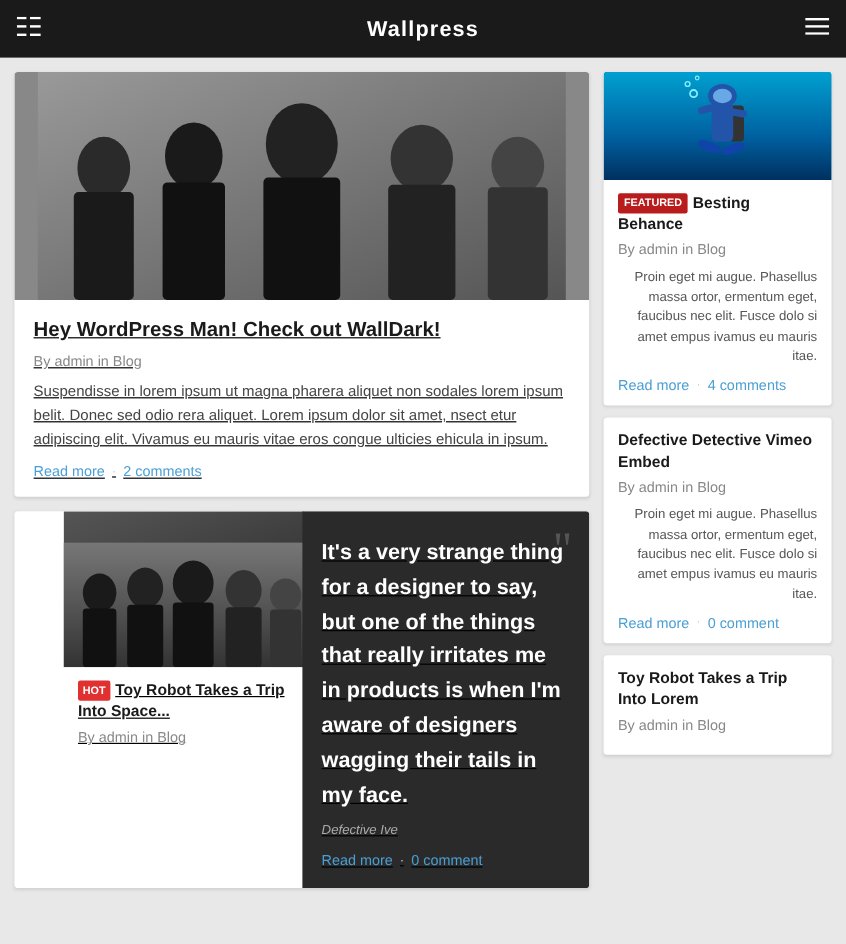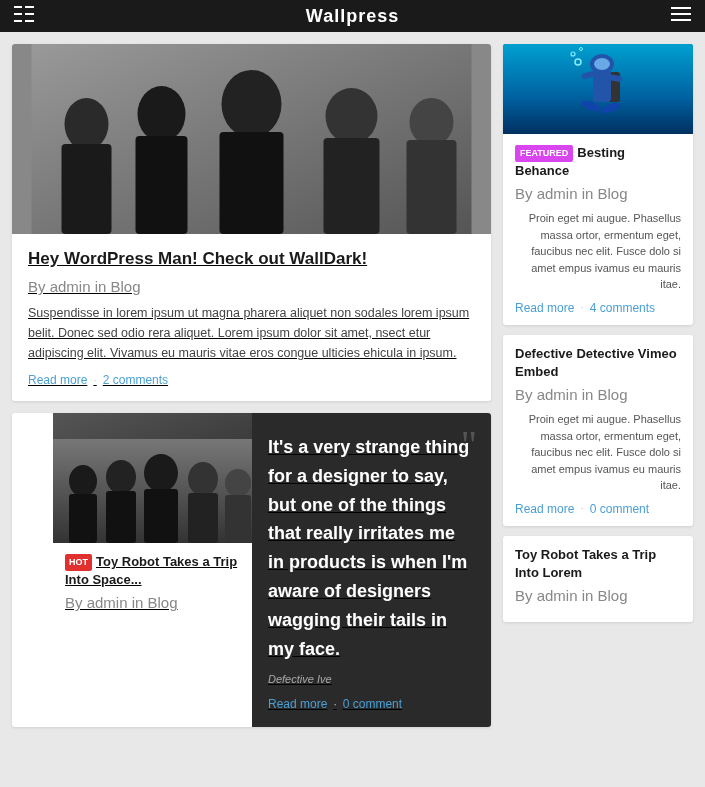--- a/index.html
+++ b/index.html
@@ -11,21 +11,21 @@
       overflow-x: hidden;
     }
 
     
     .header {
       background: #1a1a1a;
       color: #fff;
       display: flex;
       align-items: center;
       justify-content: center;
-      height: 32px;
+      height: 48px;
       position: relative;
     }
     .header-title {
       font-size: 18px;
       font-weight: bold;
       letter-spacing: 1px;
     }
     .header-icon-left {
       position: absolute;
       left: 14px;
@@ -72,21 +72,21 @@
 
     .card-title {
       font-size: 17px;
       font-weight: bold;
       color: #1a1a1a;
       margin-bottom: 8px;
       line-height: 1.3;
     }
 
     .card-meta {
-      font-size: 15px;
+      font-size: 12px;
       color: #888;
       margin-bottom: 8px;
     }
 
     .card-excerpt {
       font-size: 12.5px;
       color: #444;
       line-height: 1.6;
       margin-bottom: 10px;
     }
@@ -231,21 +231,21 @@
       overflow: hidden;
       box-shadow: 0 1px 3px rgba(0,0,0,0.1);
     }
 
     .right-card-body {
       padding: 10px 12px;
     }
 
     .featured-badge {
       display: inline-block;
-      background: #d946ef;
+      background: #b91c1c;
       color: #fff;
       font-size: 9px;
       font-weight: bold;
       padding: 2px 5px;
       border-radius: 2px;
       margin-right: 4px;
       vertical-align: middle;
     }
 
     .right-card-title {

